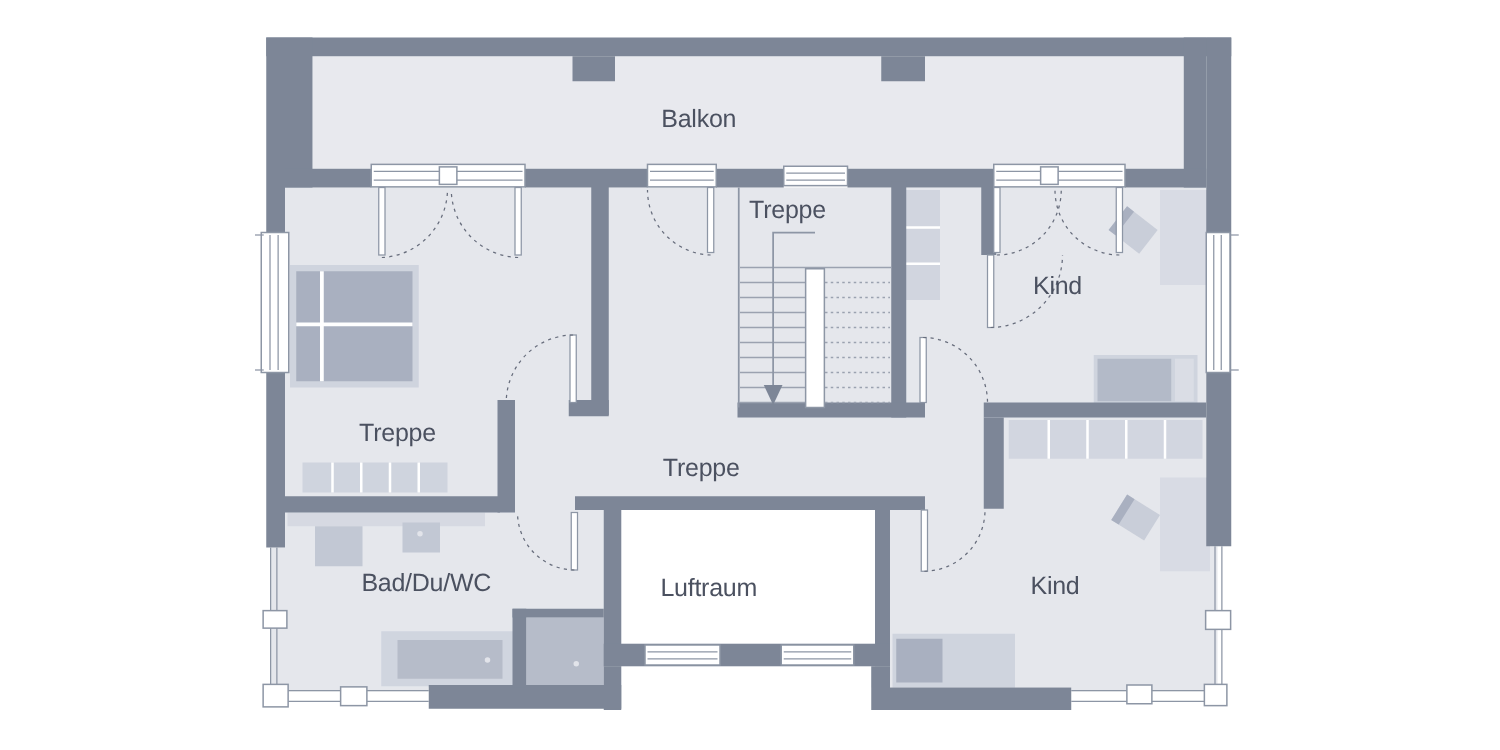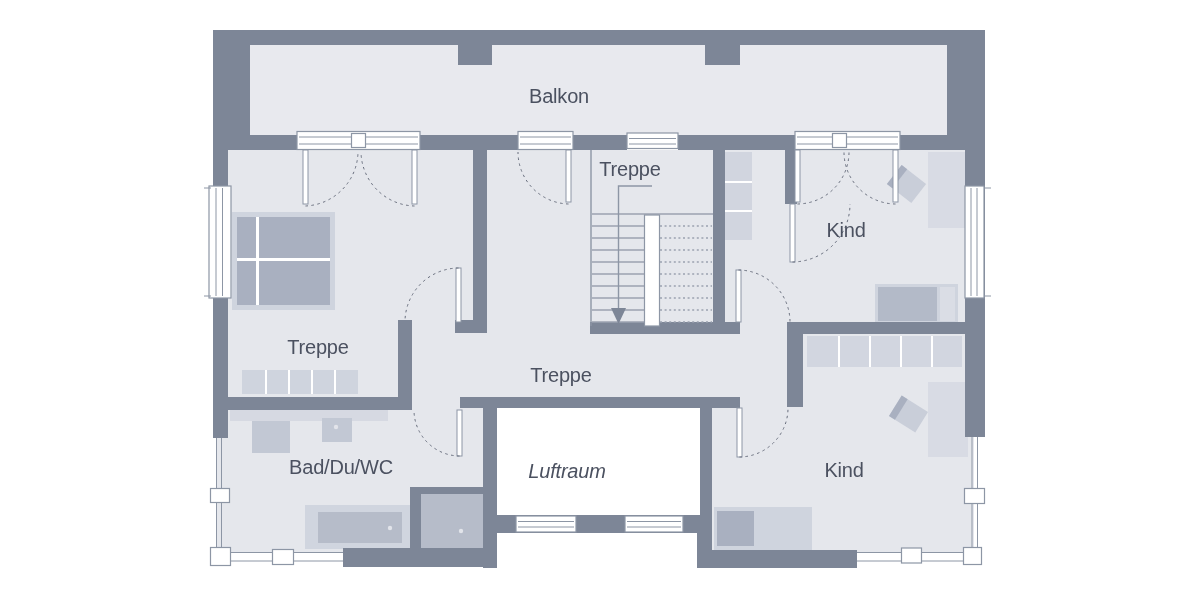--- a/index.html
+++ b/index.html
@@ -265,15 +265,15 @@
       <circle class="dot" cx="461" cy="531" r="2.2"></circle>
     </g>
   </svg>
 
   <div class="lbl" style="left:549px;top:96px;">Balkon</div>
   <div class="lbl" style="left:620px;top:169px;">Treppe</div>
   <div class="lbl" style="left:836px;top:230px;">Kind</div>
   <div class="lbl" style="left:308px;top:347px;">Treppe</div>
   <div class="lbl" style="left:551px;top:375px;">Treppe</div>
   <div class="lbl" style="left:331px;top:467px;">Bad/Du/WC</div>
-  <div class="lbl" style="left:557px;top:471px;font-style:italic;">Luftraum</div>
+  <div class="lbl" style="left:557px;top:471px;">Luftraum</div>
   <div class="lbl" style="left:834px;top:470px;">Kind</div>
 </div>
 
 </body></html>

